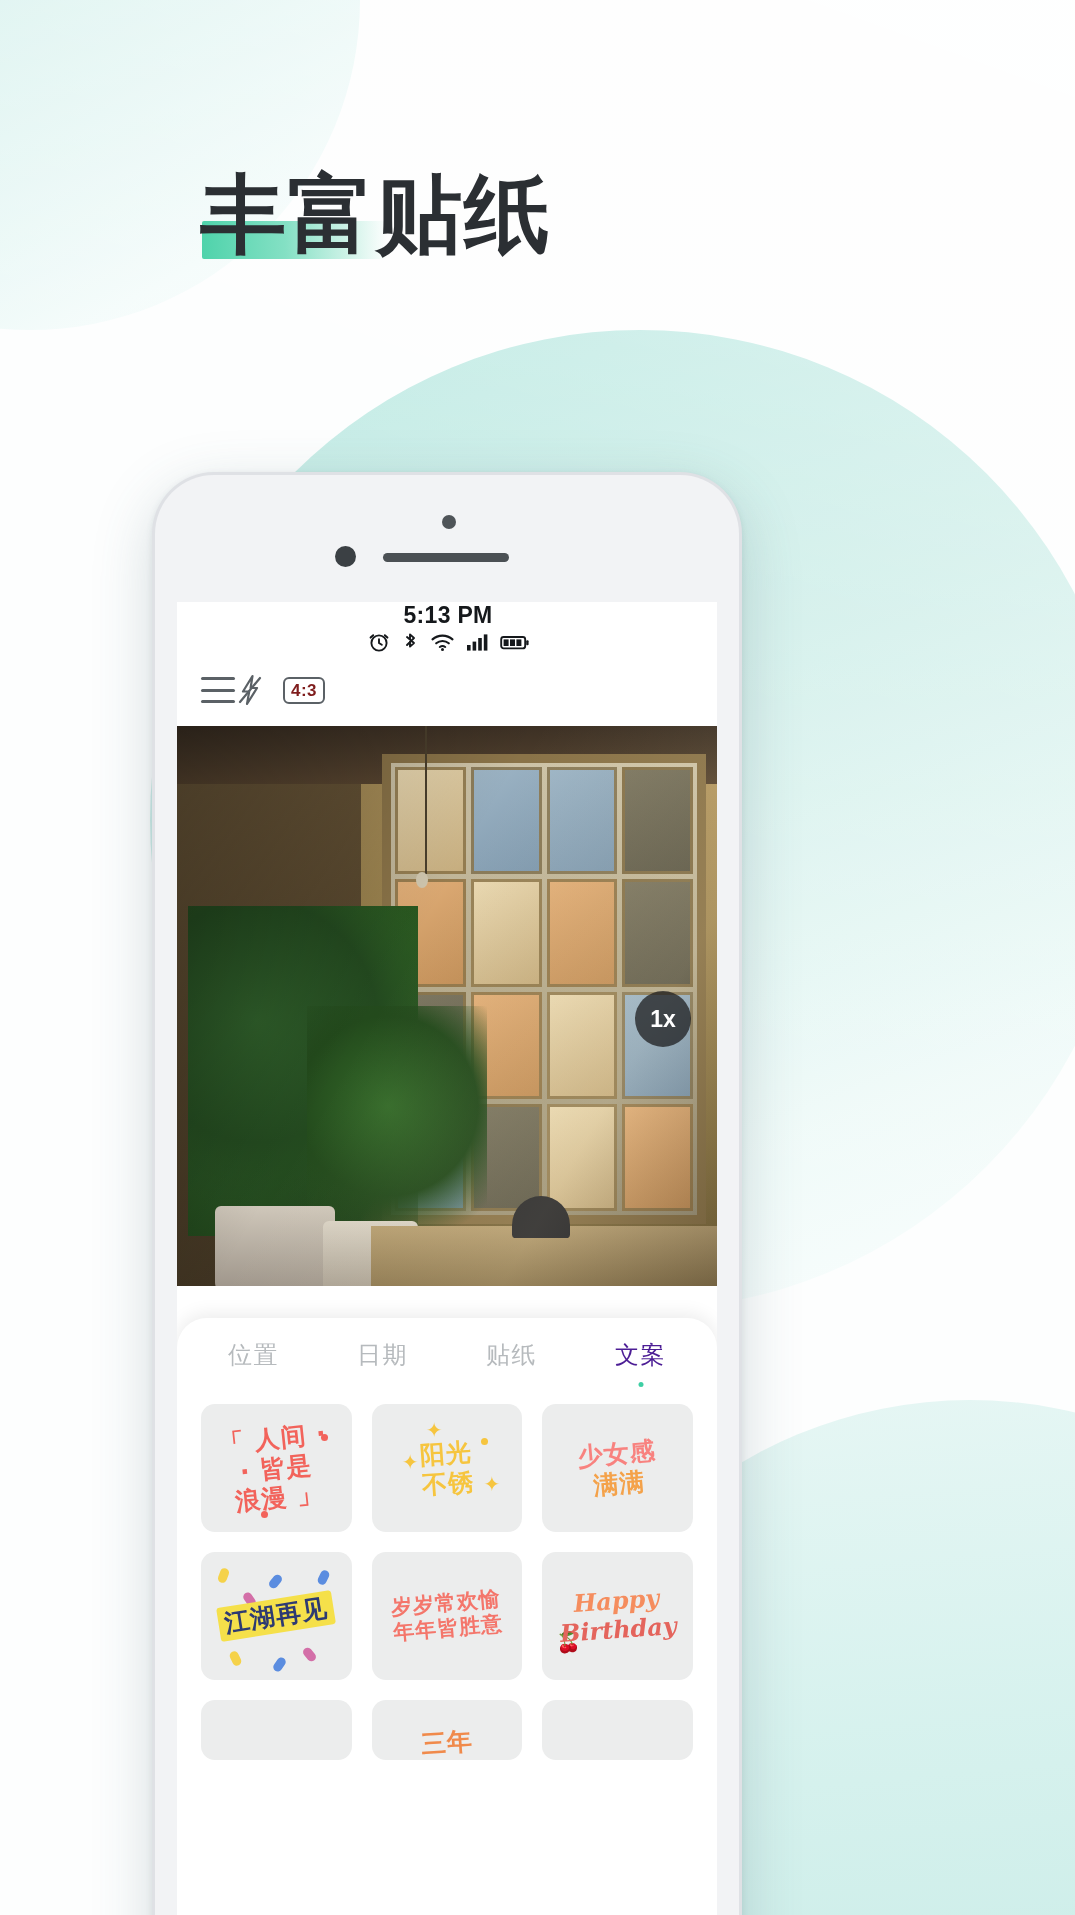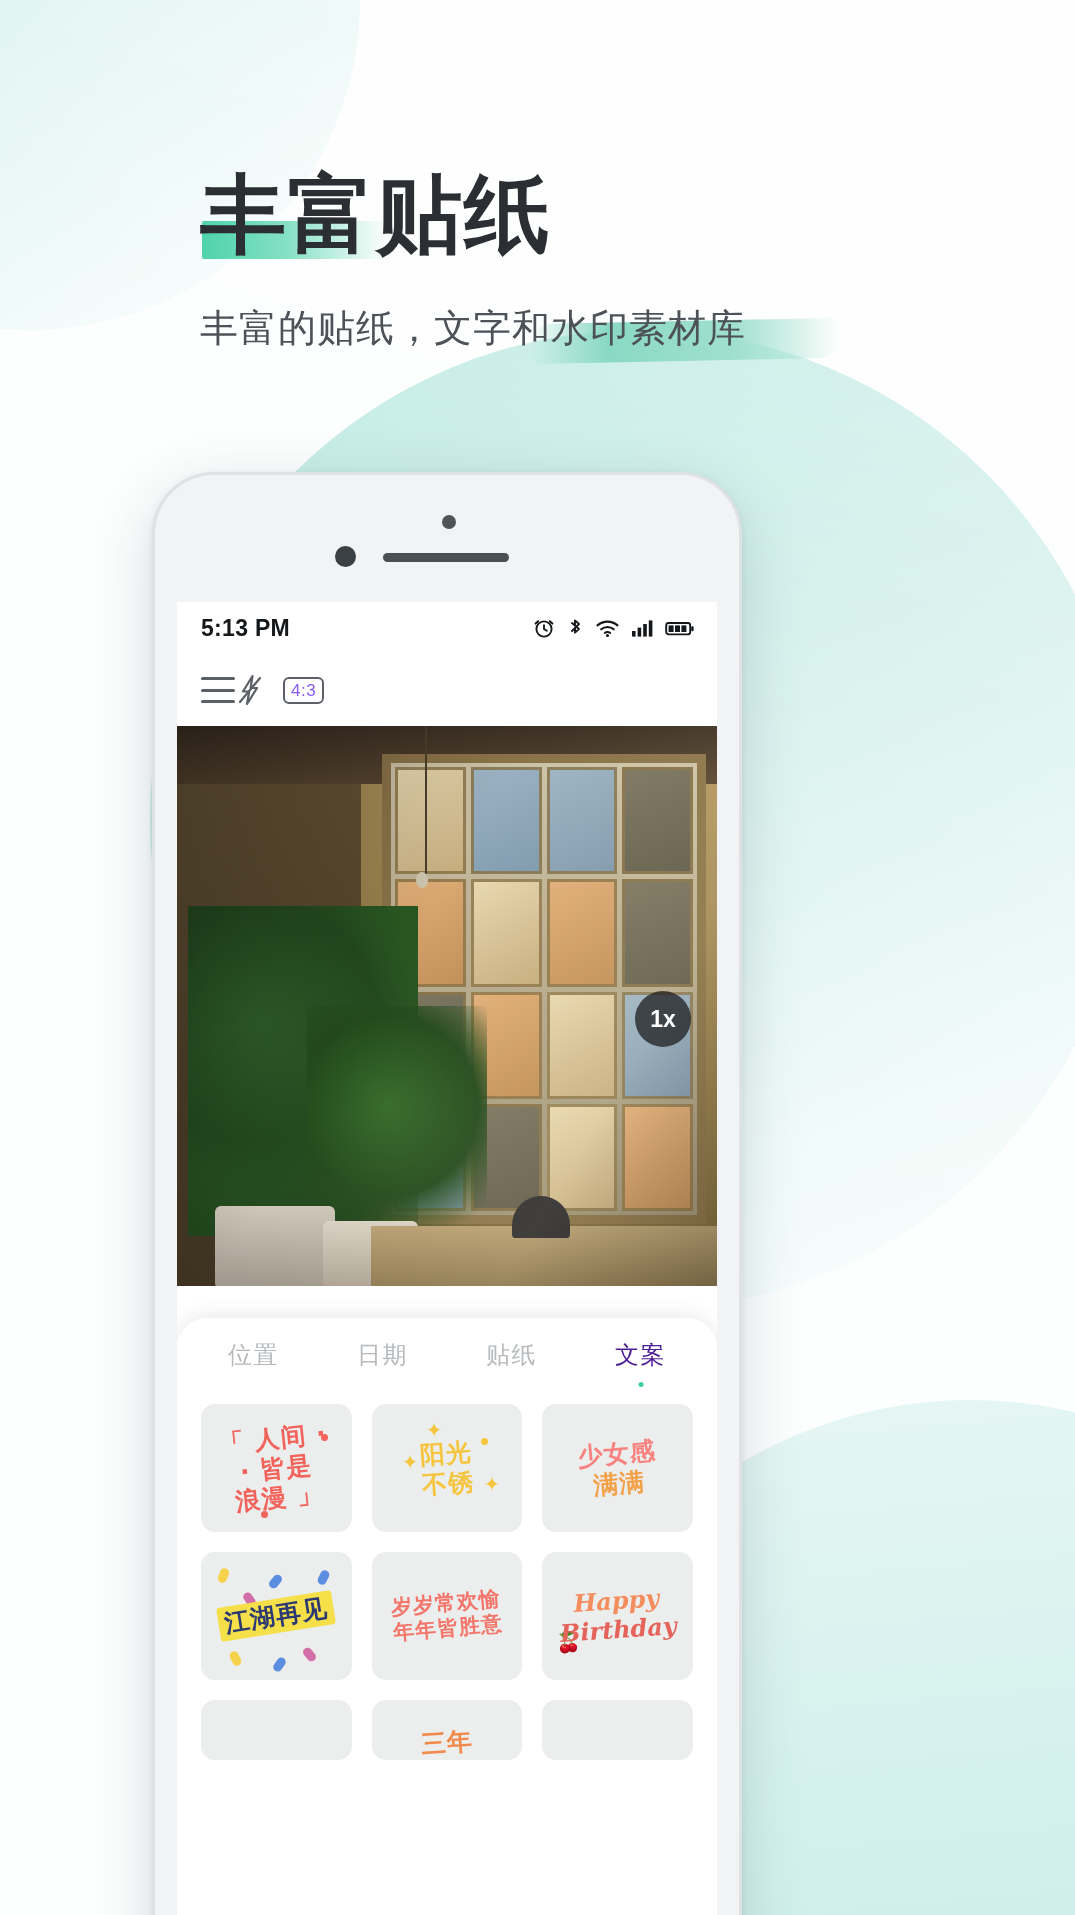--- a/index.html
+++ b/index.html
@@ -111,40 +111,41 @@
     width: 540px; height: 1370px;
     background: #ffffff;
     overflow: hidden;
   }
 
   .statusbar {
     position: relative; height: 52px;
     display: flex; align-items: center; justify-content: space-between;
     padding: 0 22px 0 24px;
     background: #ffffff;
+    flex-direction: column;
   }
   .status-time { font-size: 23px; font-weight: 700; color: #15181b; letter-spacing: .3px; }
   .status-icons { display: flex; align-items: center; gap: 11px; }
   .status-icons svg { display: block; }
 
   .appbar {
     height: 72px; display: flex; align-items: center;
     padding: 0 22px 0 24px; background: #ffffff;
   }
   .hamburger { width: 34px; height: 26px; display: flex; flex-direction: column; justify-content: space-between; cursor: pointer; }
   .hamburger i { display: block; height: 3px; background: #5b6166; border-radius: 2px; }
   .app-title {
     flex: 1; text-align: center;
     font-size: 28px; color: #53585d; letter-spacing: 2px;
     margin-left: -10px;
   }
   .appbar-right { display: flex; align-items: center; gap: 18px; }
   .ratio-box {
     border: 2.5px solid #5b6166; border-radius: 6px;
-    font-size: 17px; color: #8b5cf6; font-weight: 400;
+    font-size: 17px; color: #7f1d1d; font-weight: 700;
     padding: 3px 6px; line-height: 1; letter-spacing: .5px;
   }
 
   
   .viewfinder {
     position: relative; height: 560px; overflow: hidden;
     background: #6d5a3c;
   }
   .photo { position: absolute; inset: 0; }
   .ph-wallTop { position:absolute; left:0; top:0; width:100%; height:58px; background:linear-gradient(180deg,#3c3024,#584530); }
@@ -254,24 +255,20 @@
 
   <div class="blob blob-tl"></div>
   <div class="blob blob-mid"></div>
   <div class="blob blob-br"></div>
   <div class="blob-wash"></div>
 
   <div class="hero">
     <div class="hero-title-wrap">
       <div class="hero-underline"></div>
       <h1 class="hero-title">丰富贴纸</h1>
-    </div>
-    <div class="hero-sub-wrap">
-      <div class="hero-sub-brush"></div>
-      <p class="hero-sub">丰富的贴纸，文字和水印素材库</p>
     </div>
   </div>
 
   <div class="phone">
     <div class="phone-btn btn-a"></div>
     <div class="phone-btn btn-b"></div>
     <div class="phone-btn btn-c"></div>
 
     <div class="notch-cam"></div>
     <div class="notch-dot"></div>

